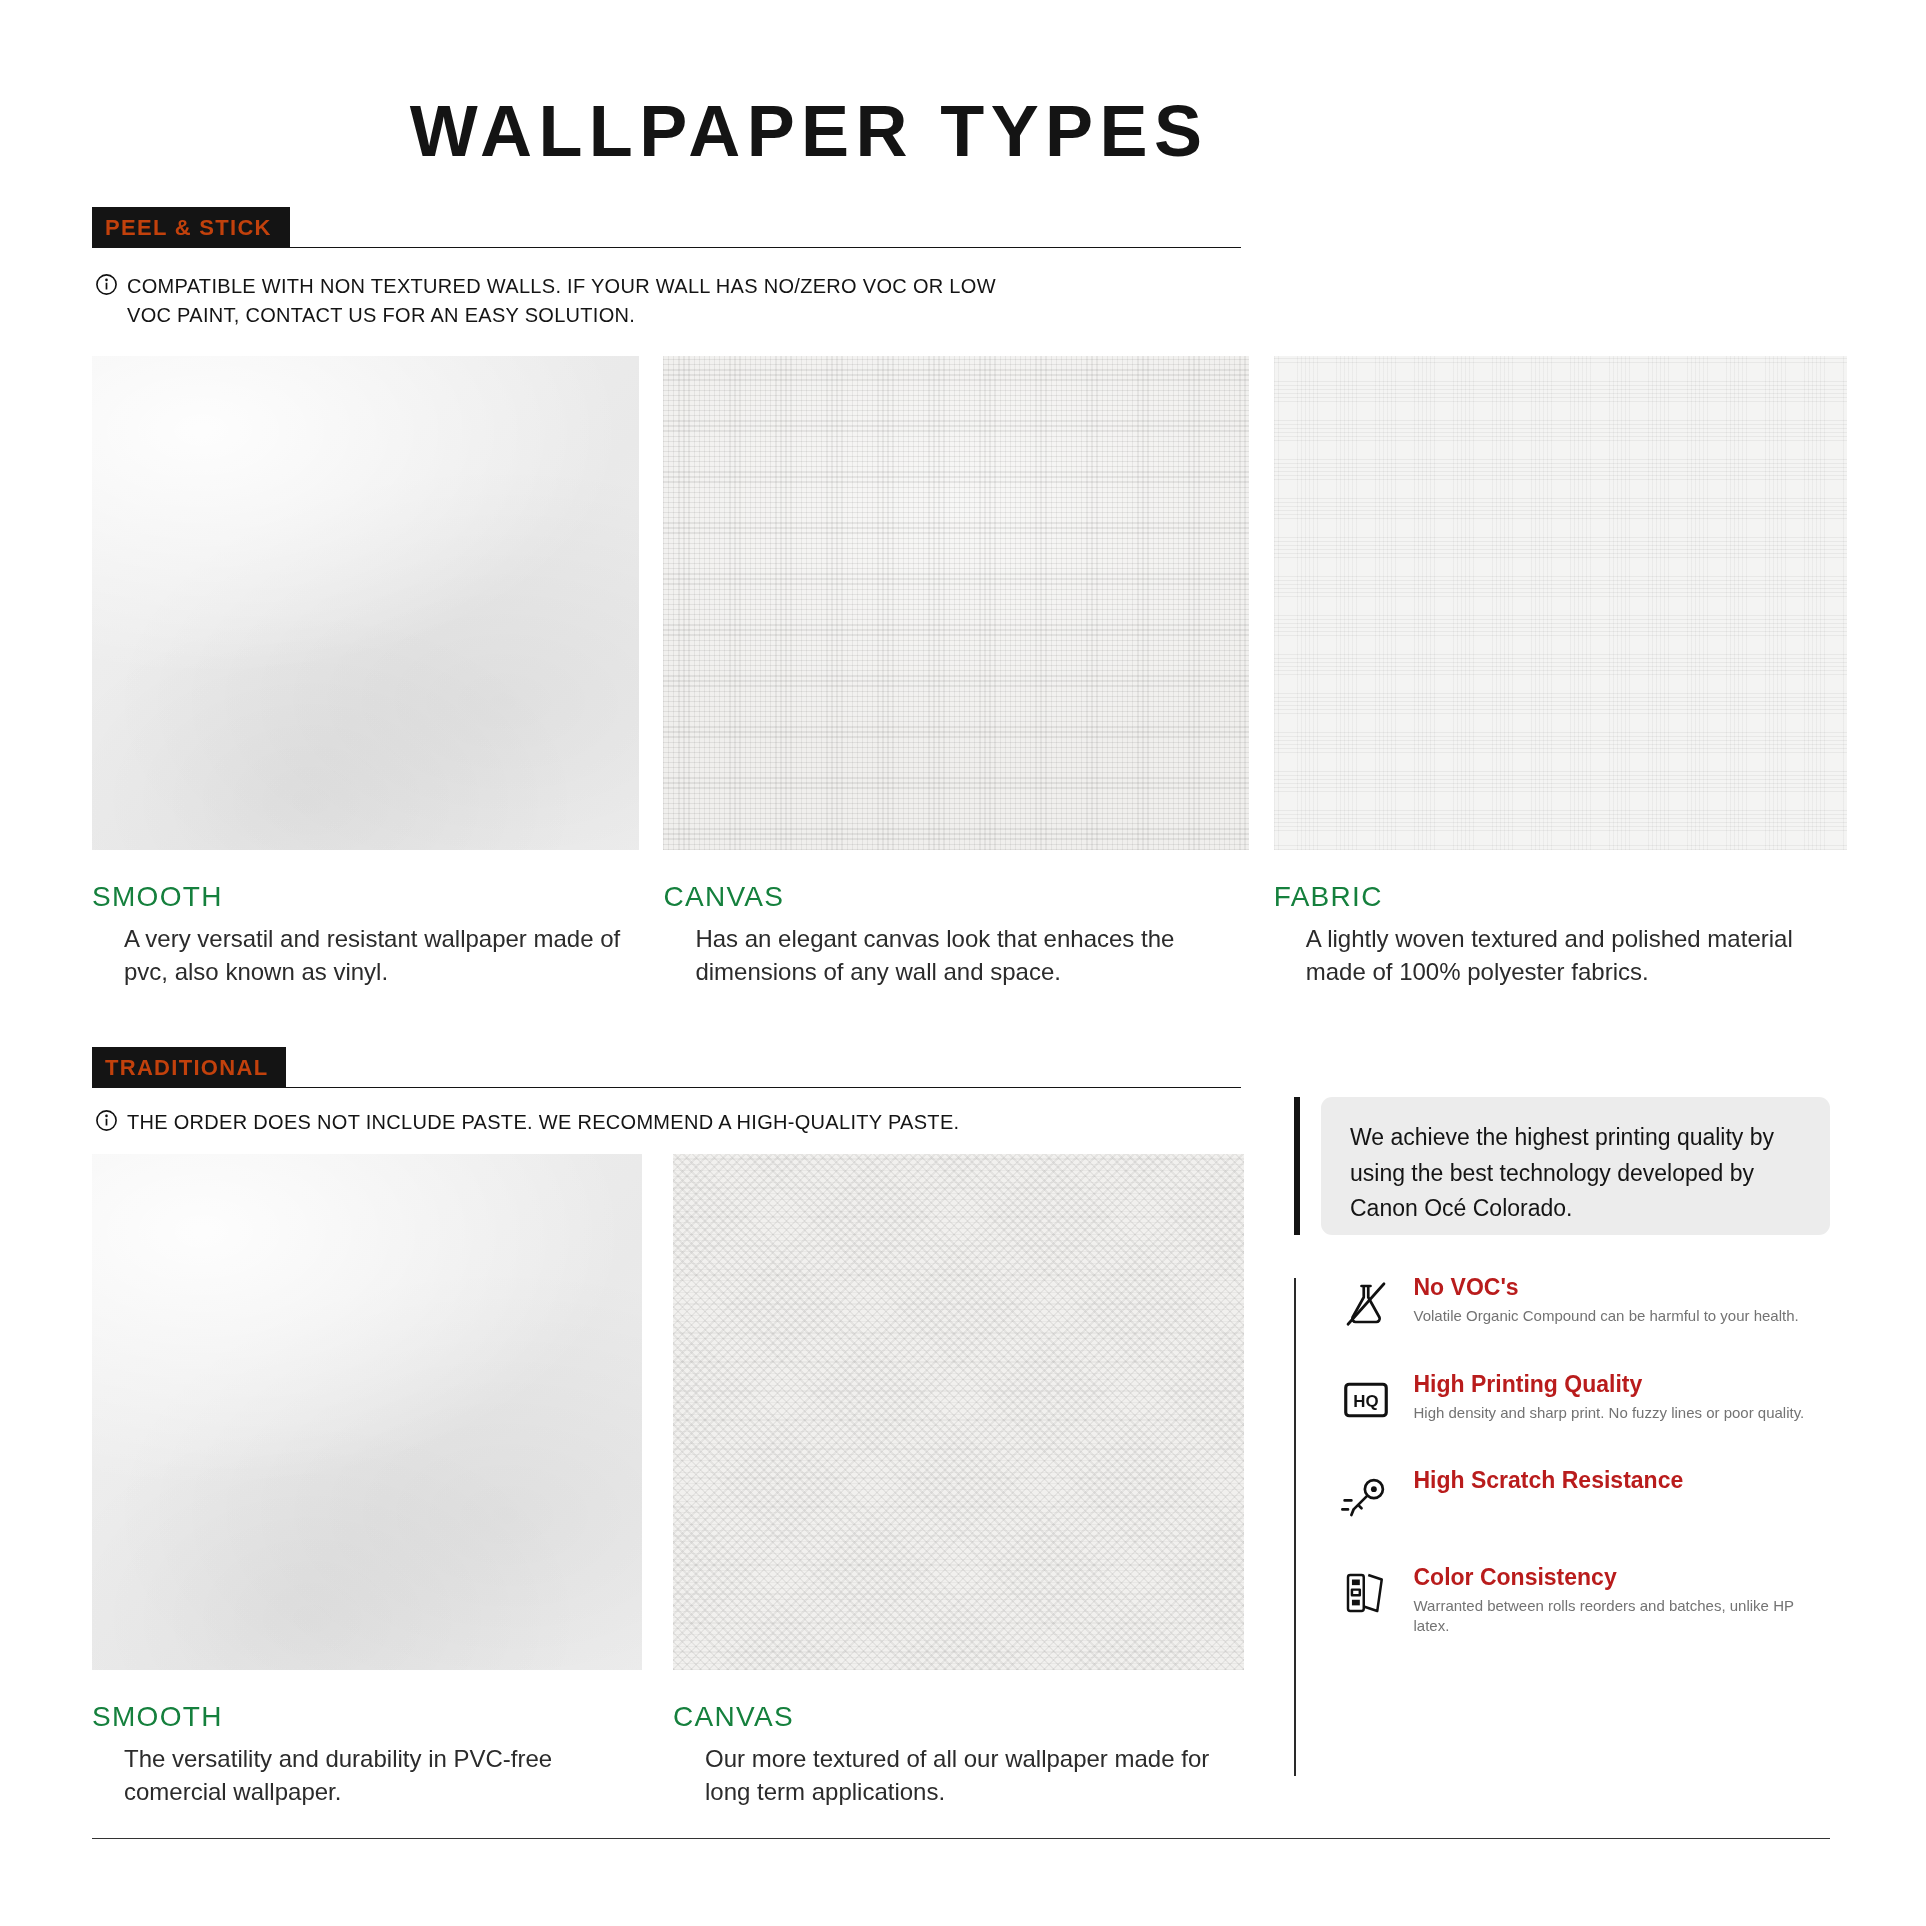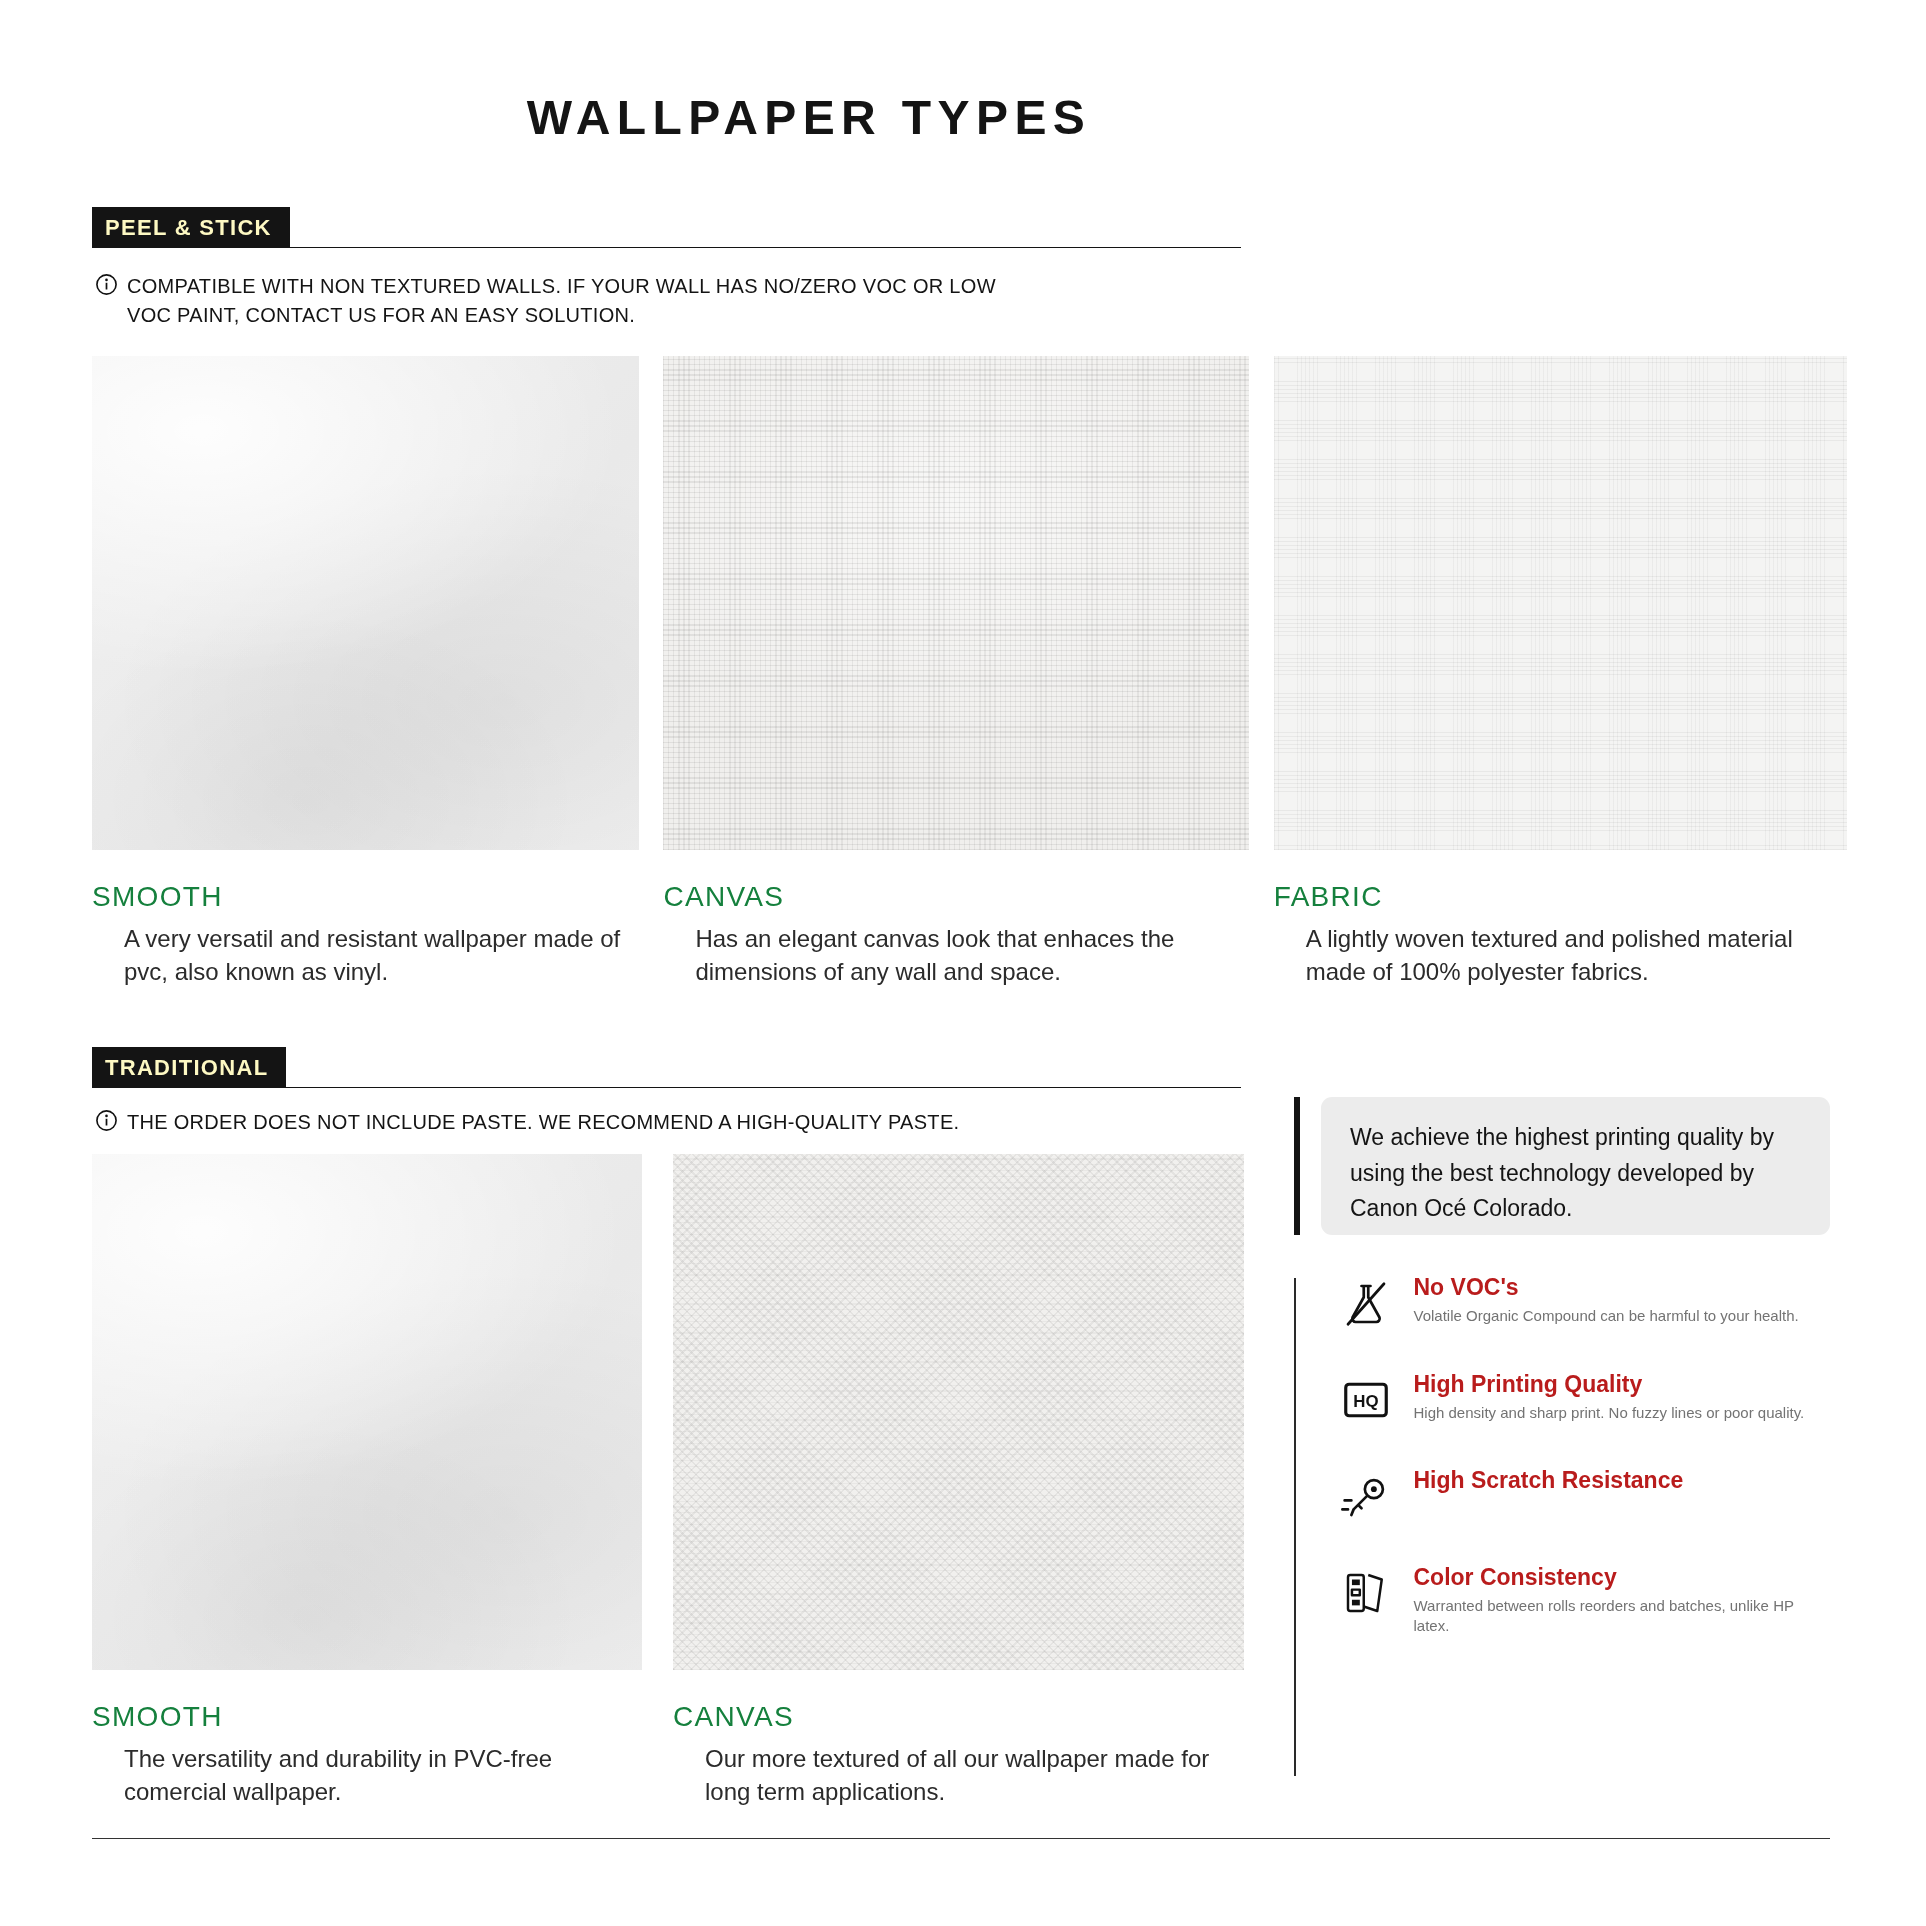--- a/index.html
+++ b/index.html
@@ -3,26 +3,26 @@
 <meta charset="utf-8">
 <style>
   html,body{margin:0;padding:0;background:#ffffff;}
   #canvas{
     position:relative;width:1926px;height:1926px;background:#ffffff;
     font-family:"Liberation Sans", sans-serif;color:#111;overflow:hidden;
   }
   
   .page-title{
     position:absolute;top:90px;left:0;width:1618px;text-align:center;
-    font-size:48px;font-weight:600;letter-spacing:6.4px;color:#141414;
+    font-size:72px;font-weight:600;letter-spacing:6.4px;color:#141414;
   }
   
   .section-head{position:absolute;left:92px;width:1149px;border-bottom:1.9px solid #141414;}
   .section-head .label{
-    display:inline-block;background:#141414;color:#fef9c3;font-weight:bold;
+    display:inline-block;background:#141414;color:#c2410c;font-weight:bold;
     font-size:22px;letter-spacing:1.3px;padding:7.7px 18px 6.4px 13px;margin-bottom:0;
   }
   #head-peel{top:207px;}
   #head-trad{top:1047px;}
   
   .note{position:absolute;left:95px;display:flex;gap:9px;align-items:flex-start;}
   .note .note-text{font-size:20px;letter-spacing:0.3px;line-height:1.45;color:#141414;max-width:899px;}
   #note-peel{top:272px;}
   #note-trad{top:1108px;}
   .info-icon{width:23px;height:23px;flex:0 0 23px;margin-top:1.3px;}

